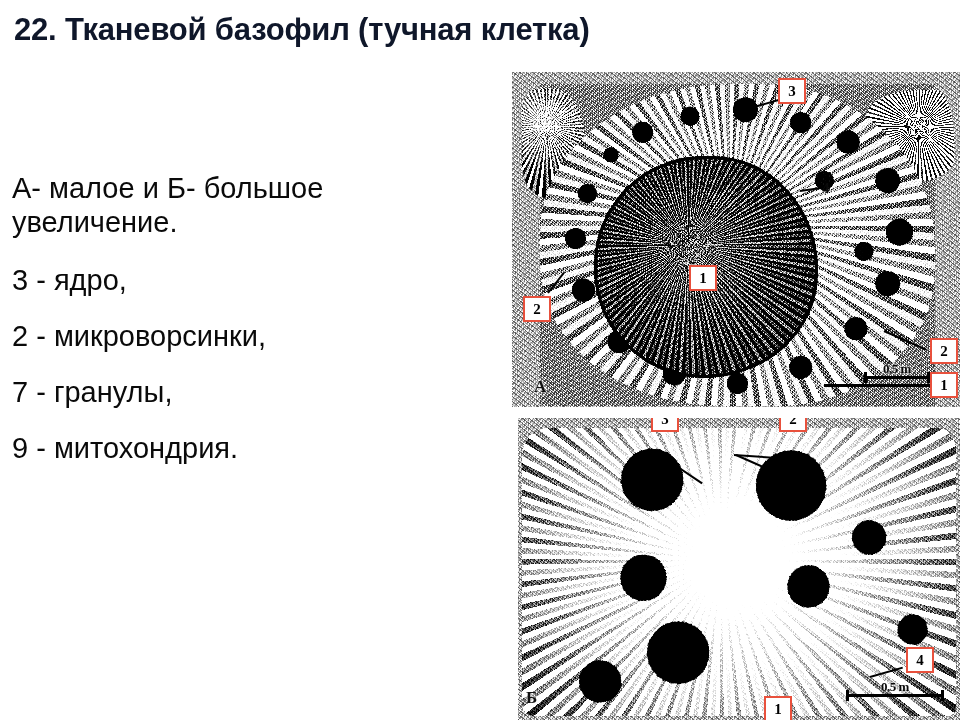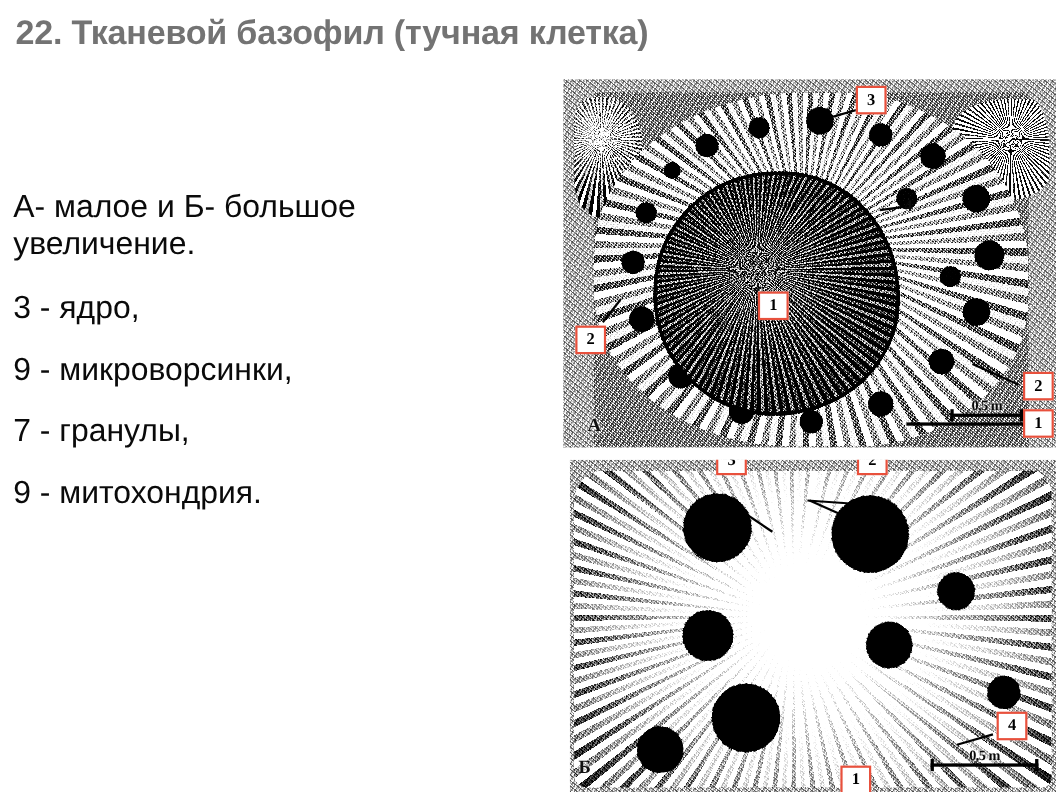--- a/index.html
+++ b/index.html
@@ -16,21 +16,21 @@
   }
 
   
   #slide-title {
     position: absolute;
     left: 14px;
     top: 13px;
     width: 850px;
     font-size: 31px;
     font-weight: bold;
-    color: #737373;
+    color: #0f172a;
     letter-spacing: -0.2px;
     white-space: nowrap;
     line-height: 1.1;
   }
 
   
   #legend {
     position: absolute;
     left: 12px;
     top: 172px;
@@ -278,21 +278,21 @@
 </head>
 <body>
 
 <div id="slide-title">22. Тканевой базофил (тучная клетка)</div>
 
 <div id="legend">
   <div class="legend-line legend-para">А- малое и Б- большое увеличение.</div>
 
   <div class="legend-line legend-item">3 - ядро,</div>
 
-  <div class="legend-line legend-item">9 - микроворсинки,</div>
+  <div class="legend-line legend-item">2 - микроворсинки,</div>
 
   <div class="legend-line legend-item">7 - гранулы,</div>
 
   <div class="legend-line legend-item">9 - митохондрия.</div>
 </div>
 
 <div id="figure">
 
   <div class="panel" id="panel-a">
     <div class="micro">

